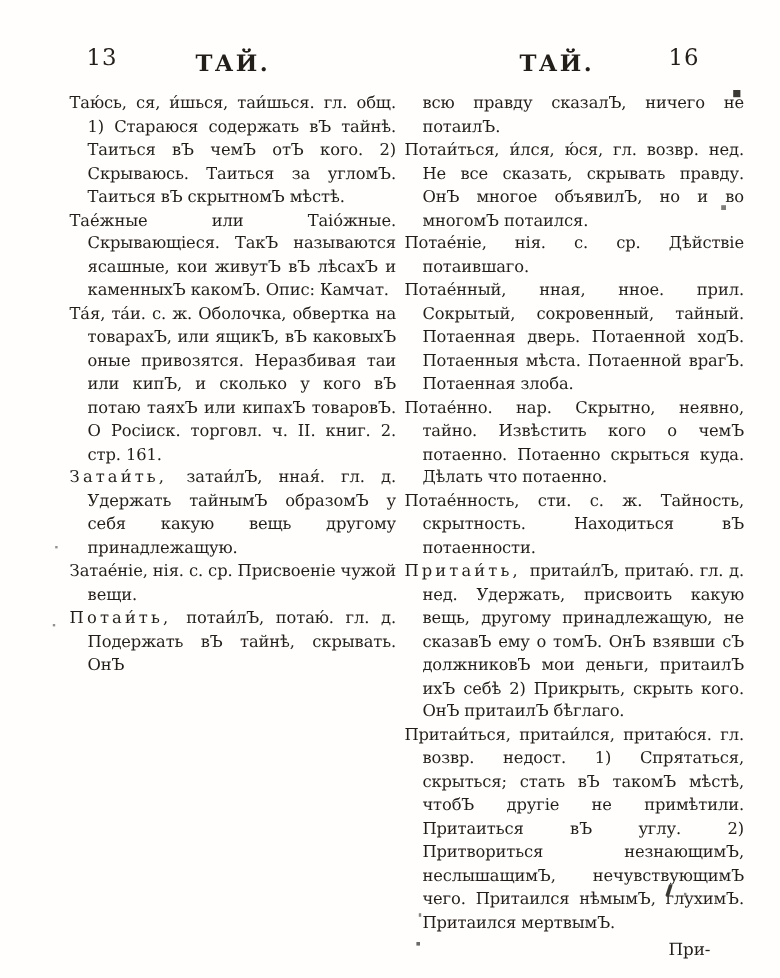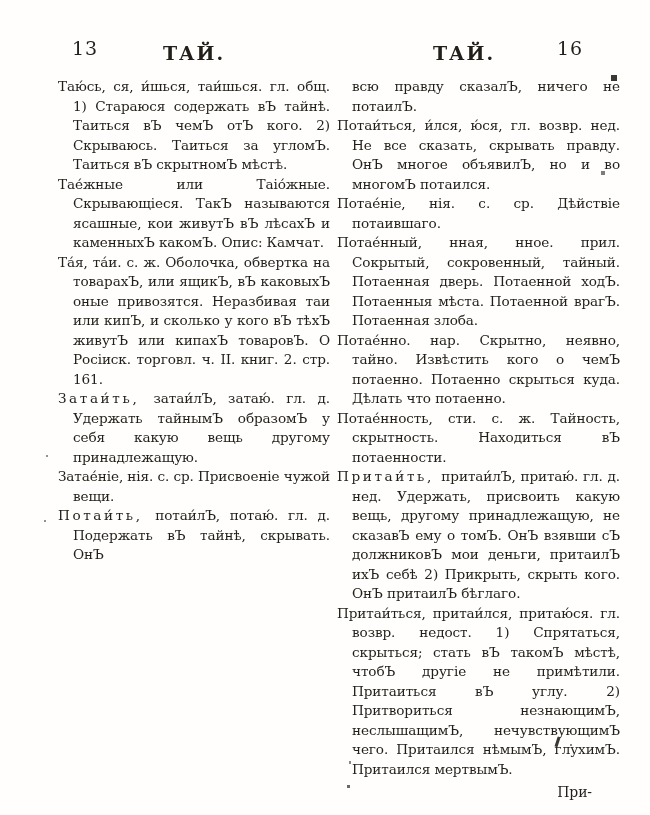--- a/index.html
+++ b/index.html
@@ -59,22 +59,22 @@
 <div class="scan-page">
 
   <span class="page-num" id="head-left-num">13</span>
   <span class="running-head" id="head-left-title">ТАЙ.</span>
   <span class="running-head" id="head-right-title">ТАЙ.</span>
   <span class="page-num" id="head-right-num">16</span>
 
   <div class="column" id="col-left">
       <p class="entry"><span class="seg-italic">Таю́сь, ся, </span><span class="seg-roman">и́шься, таи́шься. гл. общ. 1) Стараюся содержать вЪ тайнѣ. </span><span class="seg-italic">Таиться вЪ чемЪ отЪ кого. </span><span class="seg-roman">2) Скрываюсь. </span><span class="seg-italic">Таиться за угломЪ. Таиться вЪ скрытномЪ мѣстѣ.</span></p>
       <p class="entry"><span class="seg-italic">Тае́жные или Таіо́жные. </span><span class="seg-roman">Скрывающіеся. ТакЪ называются ясашные, кои живутЪ вЪ лѣсахЪ и каменныхЪ какомЪ. Опис: Камчат.</span></p>
-      <p class="entry"><span class="seg-italic">Та́я, </span><span class="seg-roman">та́и. с. ж. Оболочка, обвертка на товарахЪ, или ящикЪ, вЪ каковыхЪ оные привозятся. </span><span class="seg-italic">Неразбивая таи или кипЪ, и сколько у кого вЪ тѣхЪ живутЪ или кипахЪ товаровЪ. </span><span class="seg-roman">О Росіиск. торговл. ч. II. книг. 2. стр. 161.</span></p>
-      <p class="entry"><span class="seg-spaced">Затаи́ть, </span><span class="seg-roman">затаи́лЪ, затаю́. гл. д. Удержать тайнымЪ образомЪ у себя какую вещь другому принадлежащую.</span></p>
+      <p class="entry"><span class="seg-italic">Та́я, </span><span class="seg-roman">та́и. с. ж. Оболочка, обвертка на товарахЪ, или ящикЪ, вЪ каковыхЪ оные привозятся. </span><span class="seg-italic">Неразбивая таи или кипЪ, и сколько у кого вЪ потаю таяхЪ или кипахЪ товаровЪ. </span><span class="seg-roman">О Росіиск. торговл. ч. II. книг. 2. стр. 161.</span></p>
+      <p class="entry"><span class="seg-spaced">Затаи́ть, </span><span class="seg-roman">затаи́лЪ, нная́. гл. д. Удержать тайнымЪ образомЪ у себя какую вещь другому принадлежащую.</span></p>
       <p class="entry"><span class="seg-italic">Затае́ніе, </span><span class="seg-roman">нія. с. ср. Присвоеніе чужой вещи.</span></p>
       <p class="entry"><span class="seg-spaced">Потаи́ть, </span><span class="seg-roman">потаи́лЪ, потаю́. гл. д. Подержать вЪ тайнѣ, скрывать. </span><span class="seg-italic">ОнЪ</span></p>
     </div>
 
   <div class="column" id="col-right">
       <p class="entry cont"><span class="seg-italic">всю правду сказалЪ, ничего не потаилЪ.</span></p>
       <p class="entry"><span class="seg-italic">Потаи́ться, </span><span class="seg-roman">и́лся, ю́ся, гл. возвр. нед. Не все сказать, скрывать правду. </span><span class="seg-italic">ОнЪ многое объявилЪ, но и во многомЪ потаился.</span></p>
       <p class="entry"><span class="seg-italic">Потае́ніе, </span><span class="seg-roman">нія. с. ср. Дѣйствіе потаившаго.</span></p>
       <p class="entry"><span class="seg-italic">Потае́нный, </span><span class="seg-roman">нная, нное. прил. Сокрытый, сокровенный, тайный. </span><span class="seg-italic">Потаенная дверь. Потаенной ходЪ. Потаенныя мѣста. Потаенной врагЪ. Потаенная злоба.</span></p>
       <p class="entry"><span class="seg-italic">Потае́нно. </span><span class="seg-roman">нар. Скрытно, неявно, тайно. </span><span class="seg-italic">Извѣстить кого о чемЪ потаенно. Потаенно скрыться куда. Дѣлать что потаенно.</span></p>

